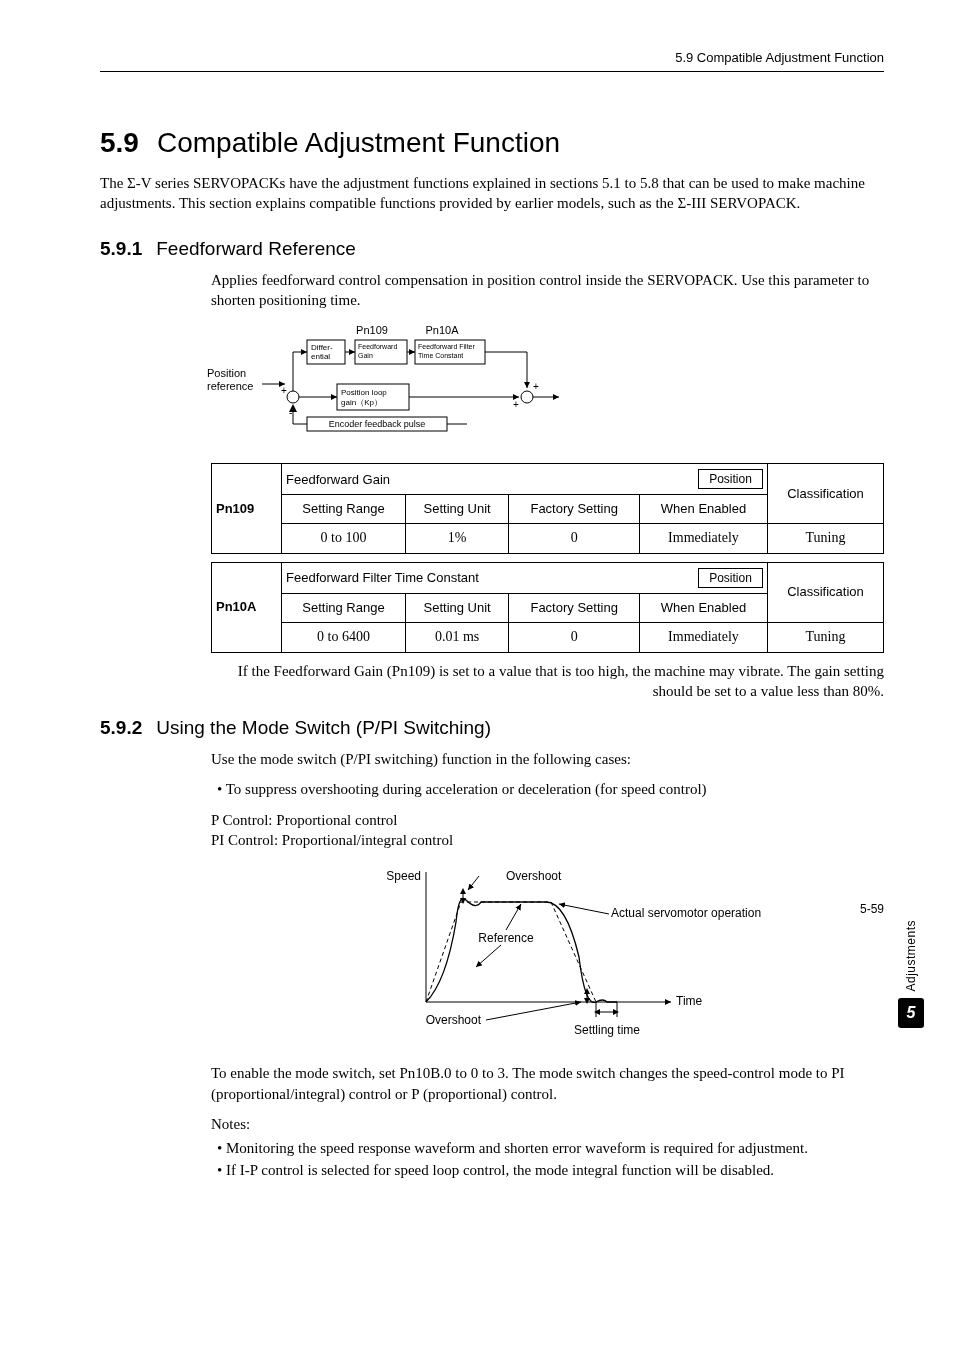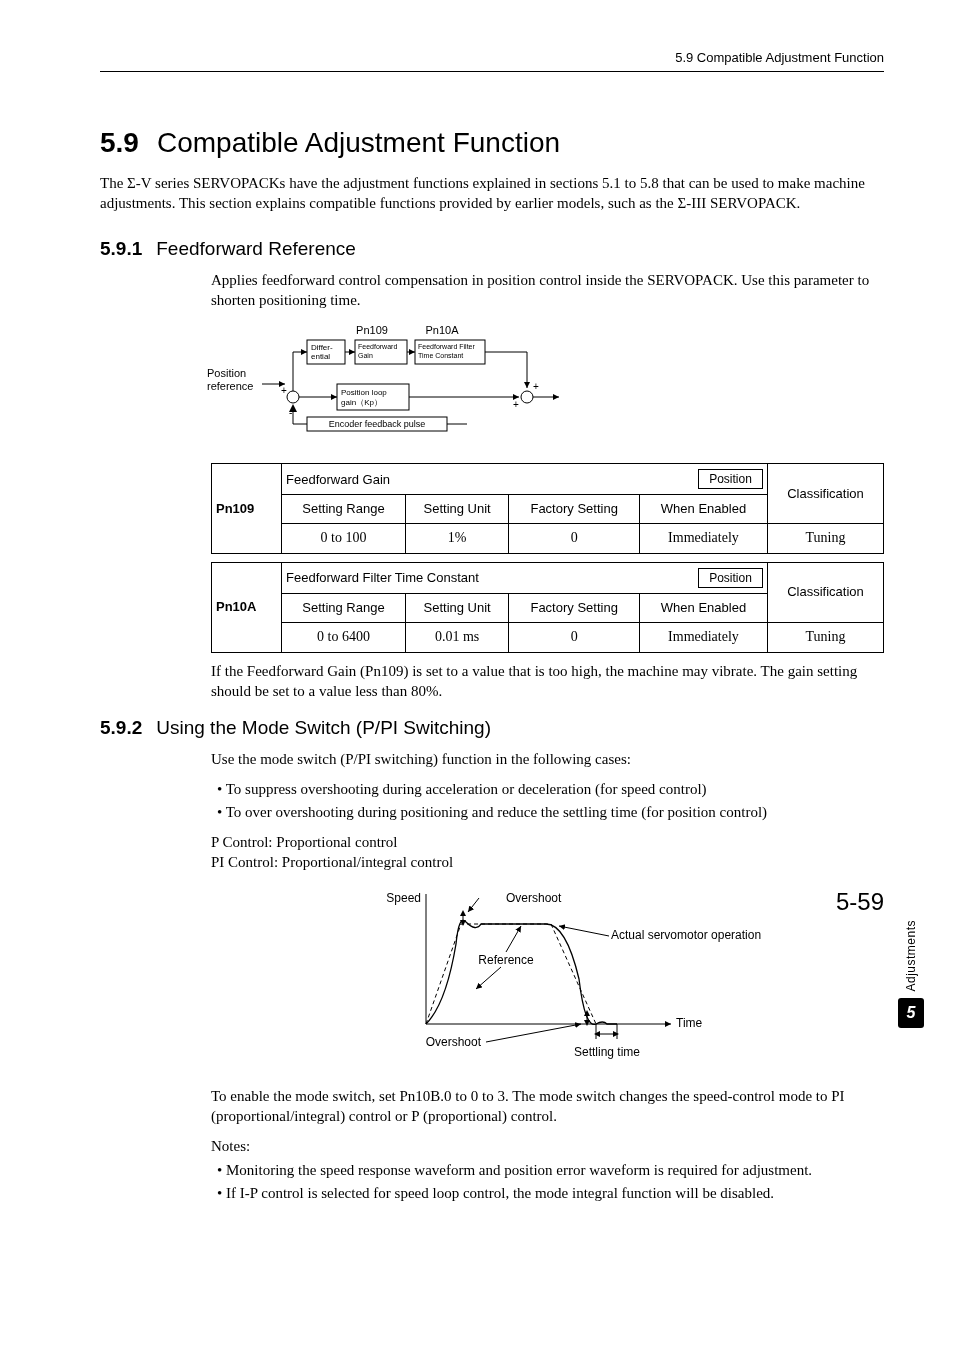--- a/index.html
+++ b/index.html
@@ -27,21 +27,21 @@
   table.param .head td { text-align: center; }
   table.param .vals td { text-align: center; font-family: "Times New Roman", Times, serif; font-size: 14px; }
   .pos-box { display: inline-block; border: 1px solid #000; padding: 1px 10px; font-size: 12px; margin-left: 8px; }
   .title-cell { display: flex; justify-content: space-between; align-items: center; }
 
   
   .side-tab { position: absolute; right: 30px; top: 920px; display: flex; flex-direction: column; align-items: center; }
   .side-tab .vtxt { writing-mode: vertical-rl; transform: rotate(180deg); font-family: Arial, Helvetica, sans-serif; font-size: 12px; letter-spacing: 0.5px; margin-bottom: 6px; }
   .side-tab .box { background: #000; color: #fff; width: 26px; height: 30px; display: flex; align-items: center; justify-content: center; font-family: Arial, Helvetica, sans-serif; font-style: italic; font-weight: bold; font-size: 16px; border-radius: 3px; }
 
-  .page-num { position: absolute; right: 70px; bottom: 40px; font-family: Arial, Helvetica, sans-serif; font-size: 24px; }
+  .page-num { position: absolute; right: 70px; bottom: 40px; font-family: Arial, Helvetica, sans-serif; font-size: 12px; }
 
   
   svg text { font-family: Arial, Helvetica, sans-serif; }
 </style>
 </head>
 <body>
 
 <div class="page">
   <div class="running-head">5.9  Compatible Adjustment Function</div>
   <div class="hr-top"></div>
@@ -165,31 +165,30 @@
       <tr class="vals">
         <td>0 to 6400</td>
         <td>0.01 ms</td>
         <td>0</td>
         <td>Immediately</td>
         <td>Tuning</td>
       </tr>
     </tbody>
       </table>
 
-    <p style="margin-top:8px;">If the Feedforward Gain (Pn109) is set to a value that is too high, the machine may vibrate. The gain setting should be set to a value less than 80%.</p>
+    <p style="margin-top:8px;text-align:right;">If the Feedforward Gain (Pn109) is set to a value that is too high, the machine may vibrate. The gain setting should be set to a value less than 80%.</p>
   </div>
 
   <div class="h2" style="margin-top:16px;">
     <span class="num">5.9.2</span><span>Using the Mode Switch (P/PI Switching)</span>
   </div>
   <div class="body">
     <p>Use the mode switch (P/PI switching) function in the following cases:</p>
     <ul class="bullets">
       <li>To suppress overshooting during acceleration or deceleration (for speed control)</li>
-      <li>To over overshooting during positioning and reduce the settling time (for position control)</li>
     </ul>
     <p style="margin-bottom:0">P Control: Proportional control</p>
     <p>PI Control: Proportional/integral control</p>
 
     <div class="diagram" style="margin-left:160px;">
       <svg width="420" height="180" viewBox="0 0 420 180">
         <defs>
           <marker id="ah2" markerWidth="8" markerHeight="8" refX="6" refY="3" orient="auto">
             <path d="M0,0 L6,3 L0,6 Z" fill="#000"></path>
           </marker>
@@ -230,21 +229,21 @@
         <polygon points="248,150 242,147 242,153" fill="#000"></polygon>
         <line x1="225" y1="140" x2="225" y2="155" stroke="#000"></line>
         <line x1="246" y1="140" x2="246" y2="155" stroke="#000"></line>
         <text x="236" y="172" font-size="12" text-anchor="middle">Settling time</text>
       </svg>
     </div>
 
     <p>To enable the mode switch, set Pn10B.0 to 0 to 3. The mode switch changes the speed-control mode to PI (proportional/integral) control or P (proportional) control.</p>
     <p style="margin-bottom:2px;">Notes:</p>
     <ul class="bullets">
-      <li>Monitoring the speed response waveform and position error waveform is required for adjustment.</li>
+      <li>Monitoring the speed response waveform and shorten error waveform is required for adjustment.</li>
       <li>If I-P control is selected for speed loop control, the mode integral function will be disabled.</li>
     </ul>
   </div>
 
   <div class="side-tab">
     <div class="vtxt">Adjustments</div>
     <div class="box">5</div>
   </div>
 
   <div class="page-num">5-59</div>

